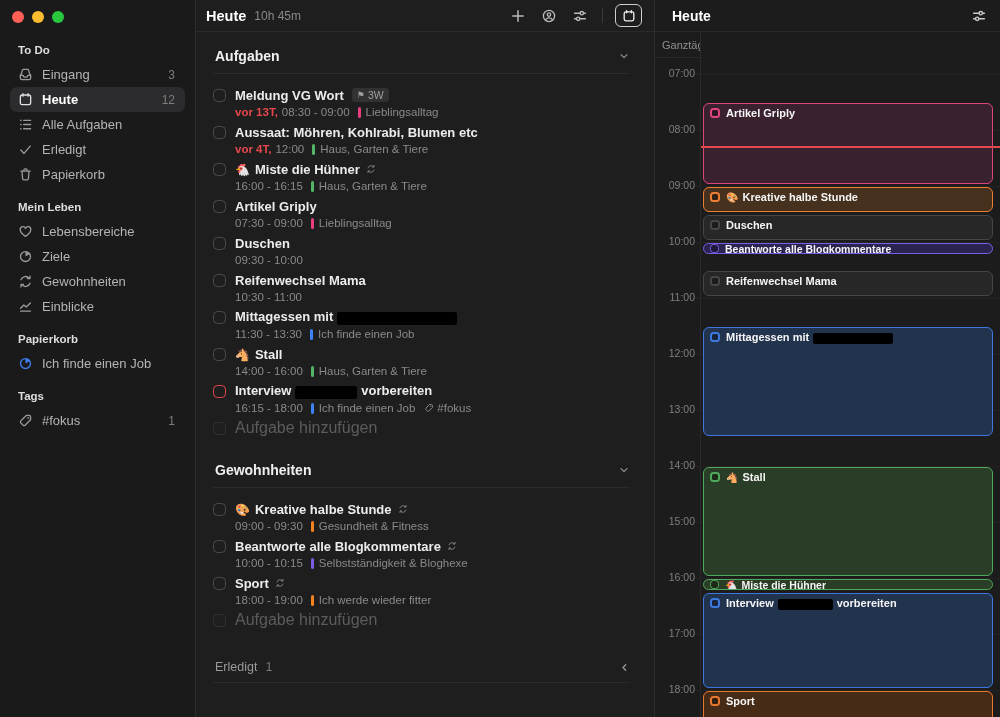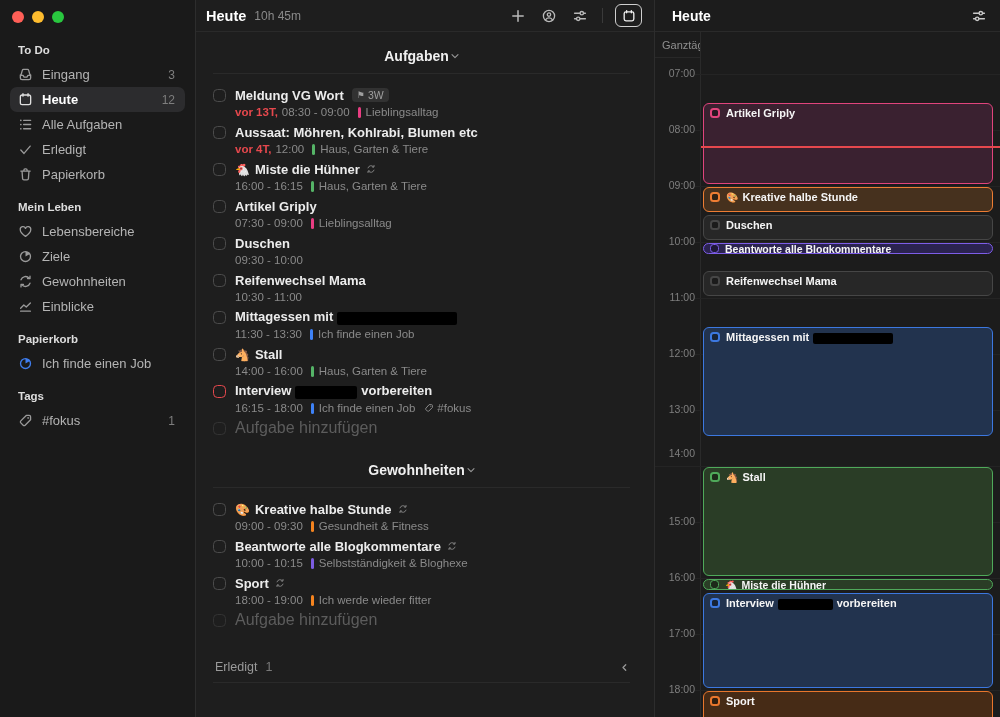--- a/index.html
+++ b/index.html
@@ -43,21 +43,21 @@
                  border-bottom:1px solid #2a2a2a; }
   .main-title { font-size:14.5px; font-weight:700; color:#ffffff; }
   .main-duration { font-size:12px; color:#8a8a8a; margin-left:8px; }
   .hbtn { color:#b9b9b9; display:inline-flex; margin-left:15px; cursor:pointer; }
   .hbtn svg { width:16px; height:16px; }
   .hdivider { width:1px; height:15px; background:#3a3a3a; margin-left:14px; }
   .cal-toggle { margin-left:12px; border:1.5px solid #cfcfcf; border-radius:6px; width:27px; height:23px;
                 display:inline-flex; align-items:center; justify-content:center; color:#f0f0f0; cursor:pointer; }
   .cal-toggle svg { width:14px; height:14px; }
   .main-scroll { flex:1; padding:16px 24px 0 17px; overflow:hidden; }
-  .sec-header { display:flex; align-items:center; justify-content:center;
+  .sec-header { display:flex; align-items:center; justify-content:space-between;
                 font-size:14px; font-weight:700; color:#f0f0f0; padding:0 0 9px 2px;
                 border-bottom:1px solid #2a2a2a; margin-bottom:13px; }
   .sec-header .chev { color:#9a9a9a; display:inline-flex; }
   .sec-header .chev svg { width:12px; height:12px; }
   .sec-header.second { margin-top:26px; }
   .task { margin-bottom:5px; }
   .task-line1 { display:flex; align-items:center; height:16px; }
   .cbox { width:13px; height:13px; border:1.5px solid #4b4b4b; border-radius:4.5px; margin-right:9px;
           flex:none; cursor:pointer; }
   .task-title { font-size:13px; font-weight:700; color:#ececec; white-space:nowrap; }
@@ -474,21 +474,21 @@
         <div class="hlabel" style="top: 120px;">09:00</div>
         <div class="hline" style="top: 184px;"></div>
         <div class="hlabel" style="top: 176px;">10:00</div>
         <div class="hline" style="top: 240px;"></div>
         <div class="hlabel" style="top: 232px;">11:00</div>
         <div class="hline" style="top: 296px;"></div>
         <div class="hlabel" style="top: 288px;">12:00</div>
         <div class="hline" style="top: 352px;"></div>
         <div class="hlabel" style="top: 344px;">13:00</div>
         <div class="hline" style="top: 408px;"></div>
-        <div class="hlabel" style="top: 388px;">14:00</div>
+        <div class="hlabel" style="top: 400px;">14:00</div>
         <div class="hline" style="top: 464px;"></div>
         <div class="hlabel" style="top: 456px;">15:00</div>
         <div class="hline" style="top: 520px;"></div>
         <div class="hlabel" style="top: 512px;">16:00</div>
         <div class="hline" style="top: 576px;"></div>
         <div class="hlabel" style="top: 568px;">17:00</div>
         <div class="hline" style="top: 632px;"></div>
         <div class="hlabel" style="top: 624px;">18:00</div>
         <div class="ev" style="top: 45px; height: 81px; border-color: rgb(224, 68, 124); background: rgb(58, 33, 48);">
           <span class="ev-check" style="border-color: rgb(224, 68, 124);"></span>

